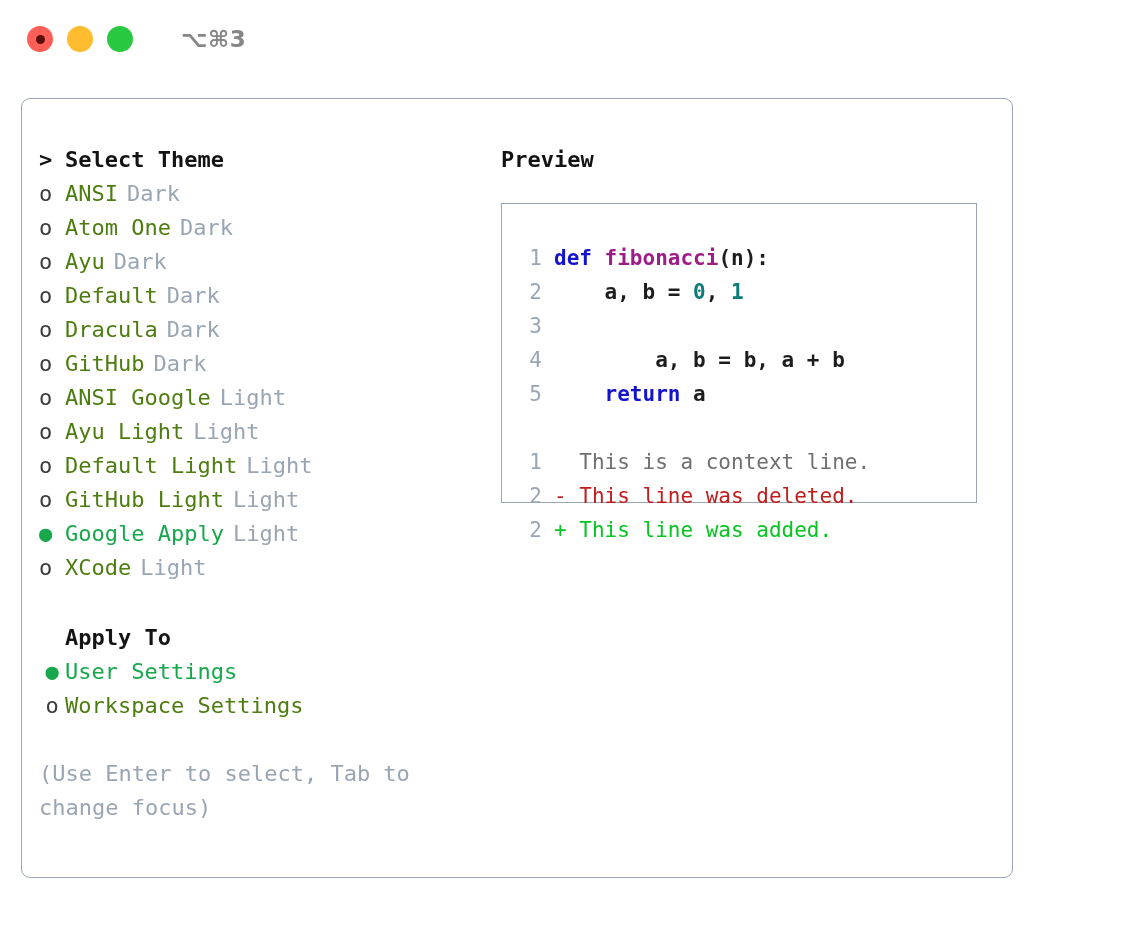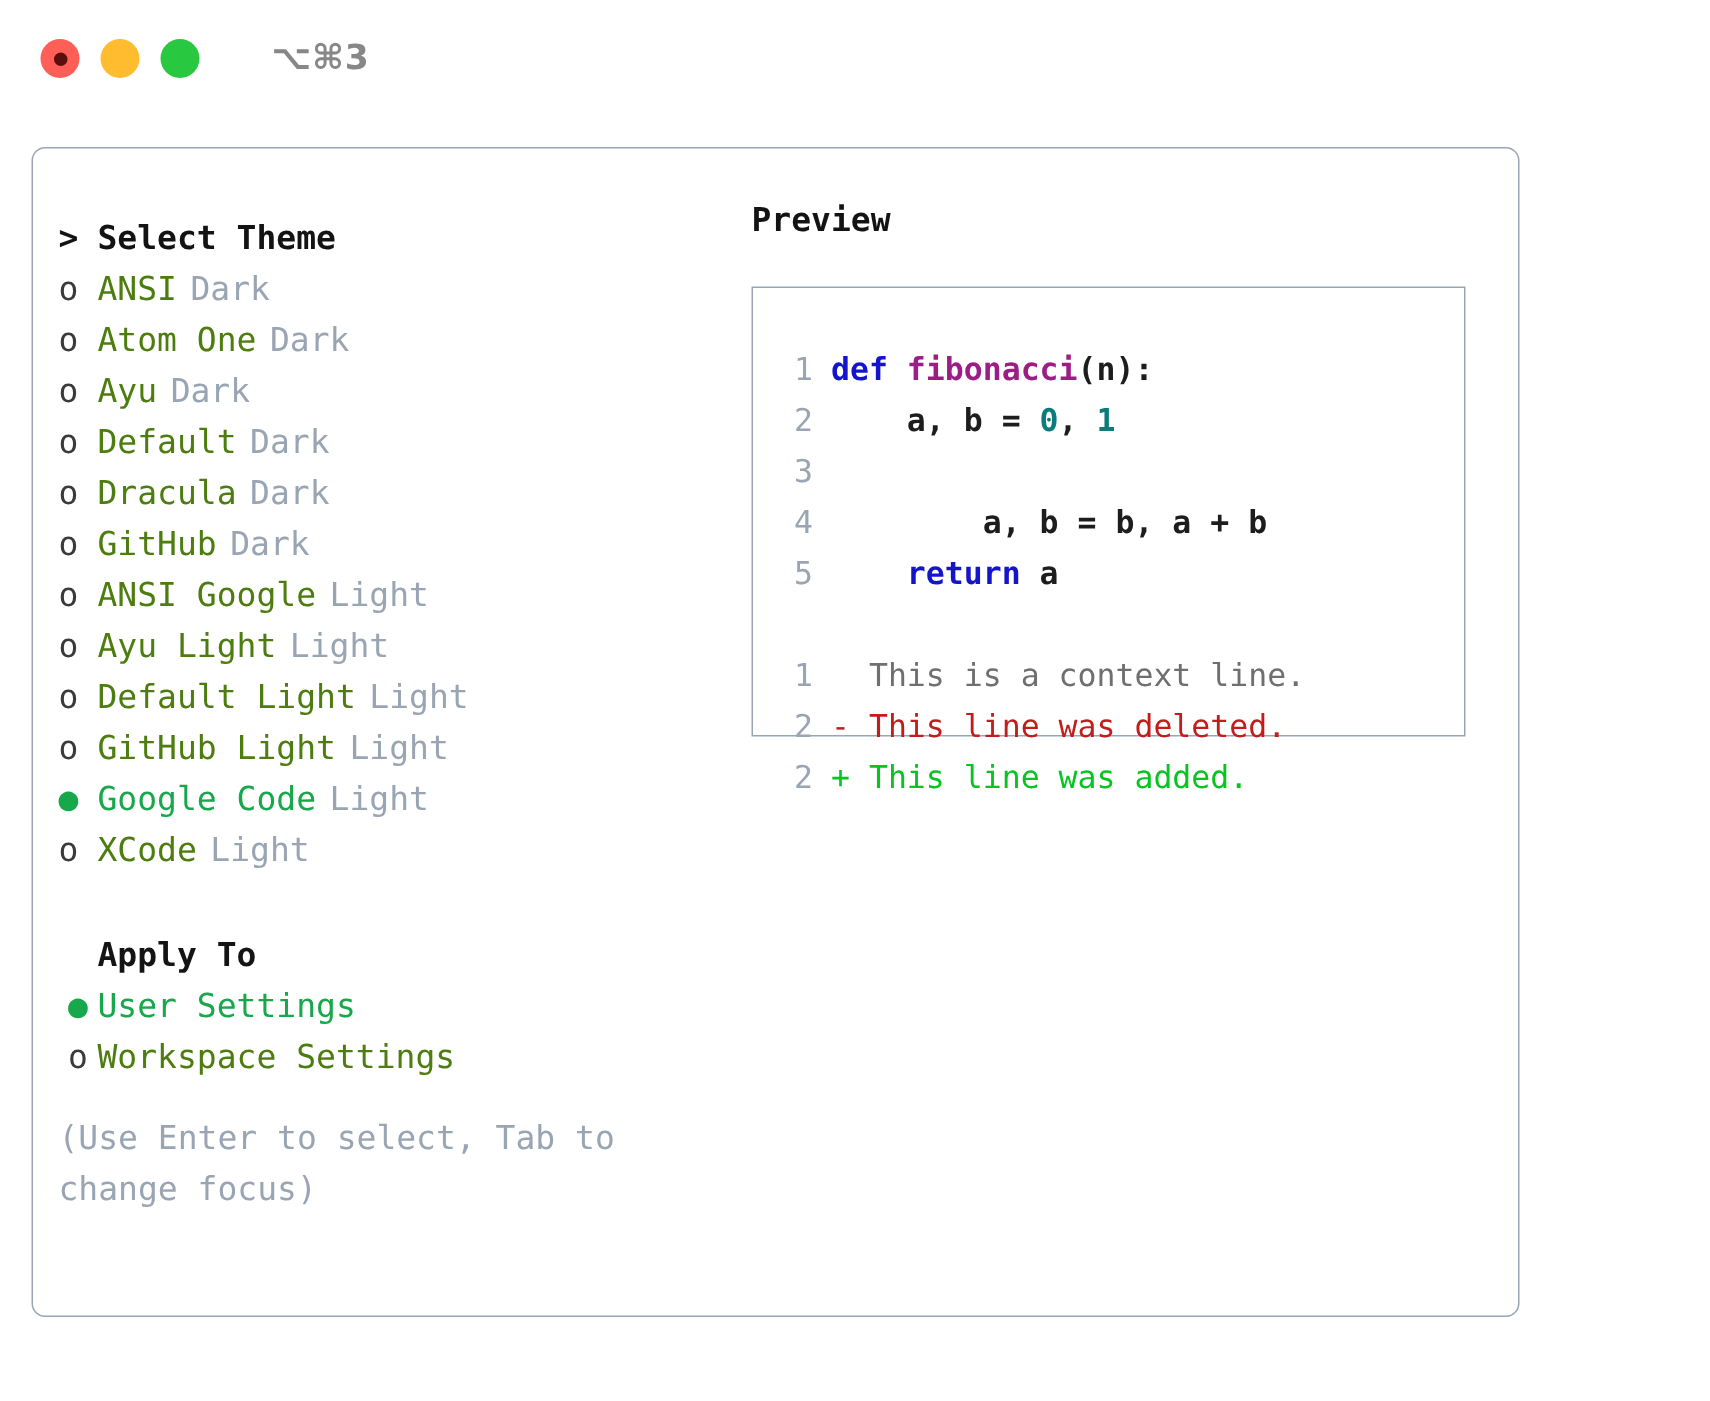--- a/index.html
+++ b/index.html
@@ -123,32 +123,32 @@
     margin-top: 36px;
     text-align: center;
   }
   #apply-to-heading .label {
     color: #141414;
     font-weight: 700;
   }
 
   
   #hint-text {
-    margin-top: 16px;
+    margin-top: 30px;
     font-size: 22px;
     color: #9aa5b4;
     line-height: 34px;
     width: 410px;
     white-space: pre-wrap;
   }
 
   
   #preview-column {
     position: absolute;
-    left: 479px; top: 36px;
+    left: 479px; top: 48px;
     width: 490px;
   }
   #preview-heading {
     font-size: 22px;
     font-weight: 700;
     color: #131313;
     height: 34px;
   }
   #preview-box {
     margin-top: 22px;
@@ -216,21 +216,21 @@
             <div class="row"><span class="marker radio-off">o</span><span class="label">ANSI</span><span class="tag">Dark</span></div>
             <div class="row"><span class="marker radio-off">o</span><span class="label">Atom One</span><span class="tag">Dark</span></div>
             <div class="row"><span class="marker radio-off">o</span><span class="label">Ayu</span><span class="tag">Dark</span></div>
             <div class="row"><span class="marker radio-off">o</span><span class="label">Default</span><span class="tag">Dark</span></div>
             <div class="row"><span class="marker radio-off">o</span><span class="label">Dracula</span><span class="tag">Dark</span></div>
             <div class="row"><span class="marker radio-off">o</span><span class="label">GitHub</span><span class="tag">Dark</span></div>
             <div class="row"><span class="marker radio-off">o</span><span class="label">ANSI Google</span><span class="tag">Light</span></div>
             <div class="row"><span class="marker radio-off">o</span><span class="label">Ayu Light</span><span class="tag">Light</span></div>
             <div class="row"><span class="marker radio-off">o</span><span class="label">Default Light</span><span class="tag">Light</span></div>
             <div class="row"><span class="marker radio-off">o</span><span class="label">GitHub Light</span><span class="tag">Light</span></div>
-            <div class="row selected"><span class="marker radio-on">●</span><span class="label">Google Code</span><span class="tag">Light</span></div>
+            <div class="row selected"><span class="marker radio-on">●</span><span class="label">Google Apply</span><span class="tag">Light</span></div>
             <div class="row"><span class="marker radio-off">o</span><span class="label">XCode</span><span class="tag">Light</span></div>
           </div>
 
         <div id="apply-to-group">
           <div class="row" id="apply-to-heading">
             <span class="marker blank">o</span>
             <span class="label">Apply To</span>
           </div>
           <div id="apply-to-list">
               <div class="row selected"><span class="marker radio-on">●</span><span class="label">User Settings</span></div>

